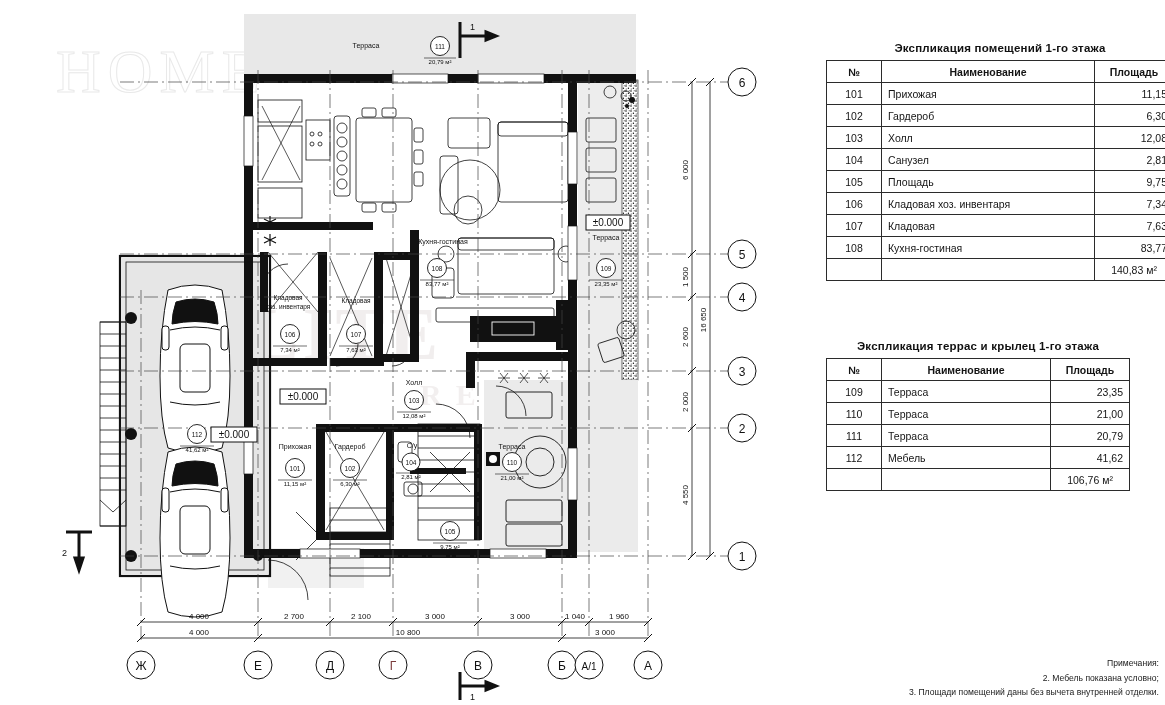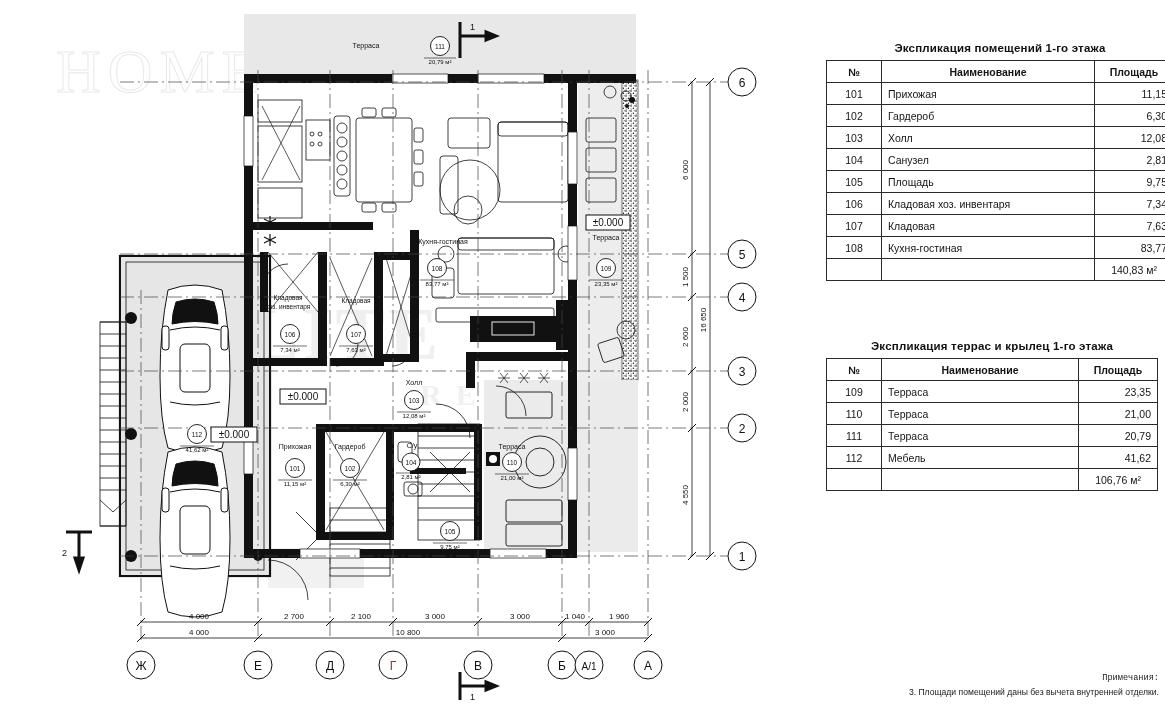--- a/index.html
+++ b/index.html
@@ -53,21 +53,21 @@
   table.spec td.c-name{text-align:left;}
   table.spec td.c-area{width:66px;text-align:right;}
   table.spec th.h-num{width:42px;}
   table.spec th.h-area{width:66px;}
   table.spec tr.total td{font-weight:400;}
   table.spec tr.total td.c-area{text-align:center;}
 
   
   #notes{position:absolute;right:6px;bottom:6px;text-align:right;
          font-size:8.6px;line-height:1.65;color:#1a1a1a;}
-  #notes .n-title{font-weight:400;font-family:Liberation Mono, monospace;}
+  #notes .n-title{font-weight:400;}
 </style>
 </head>
 <body>
 
 <div id="root">
 
   <div class="wm wm-outline" style="left:56px;top:36px;">HOME</div>
   <div class="wm wm-big" style="left:196px;top:292px;">ELITE</div>
   <div class="wm wm-sub" style="left:420px;top:378px;">REALTY</div>
 
@@ -593,21 +593,21 @@
         </tr>
         <tr class="total">
           <td class="c-num"></td>
           <td class="c-name"></td>
           <td class="c-area">140,83 м²</td>
         </tr>
       </tbody>
     </table>
   </div>
 
-  <div class="tbl-wrap" style="left:826px;top:340px;width:332px;">
+  <div class="tbl-wrap" style="left:826px;top:340px;width:304px;">
     <div class="tbl-title">Экспликация террас и крылец 1-го этажа</div>
     <table class="spec">
       <thead>
         <tr>
           <th class="h-num">№</th>
           <th>Наименование</th>
           <th class="h-area">Площадь</th>
         </tr>
       </thead>
       <tbody>
@@ -635,16 +635,17 @@
           <td class="c-num"></td>
           <td class="c-name"></td>
           <td class="c-area">106,76 м²</td>
         </tr>
       </tbody>
     </table>
   </div>
 
   <div id="notes">
     <div class="n-title">Примечания:</div>
+    <div>2. Мебель показана условно;</div>
     <div>3. Площади помещений даны без вычета внутренней отделки.</div>
   </div>
 
 </div>
 
 </body></html>

